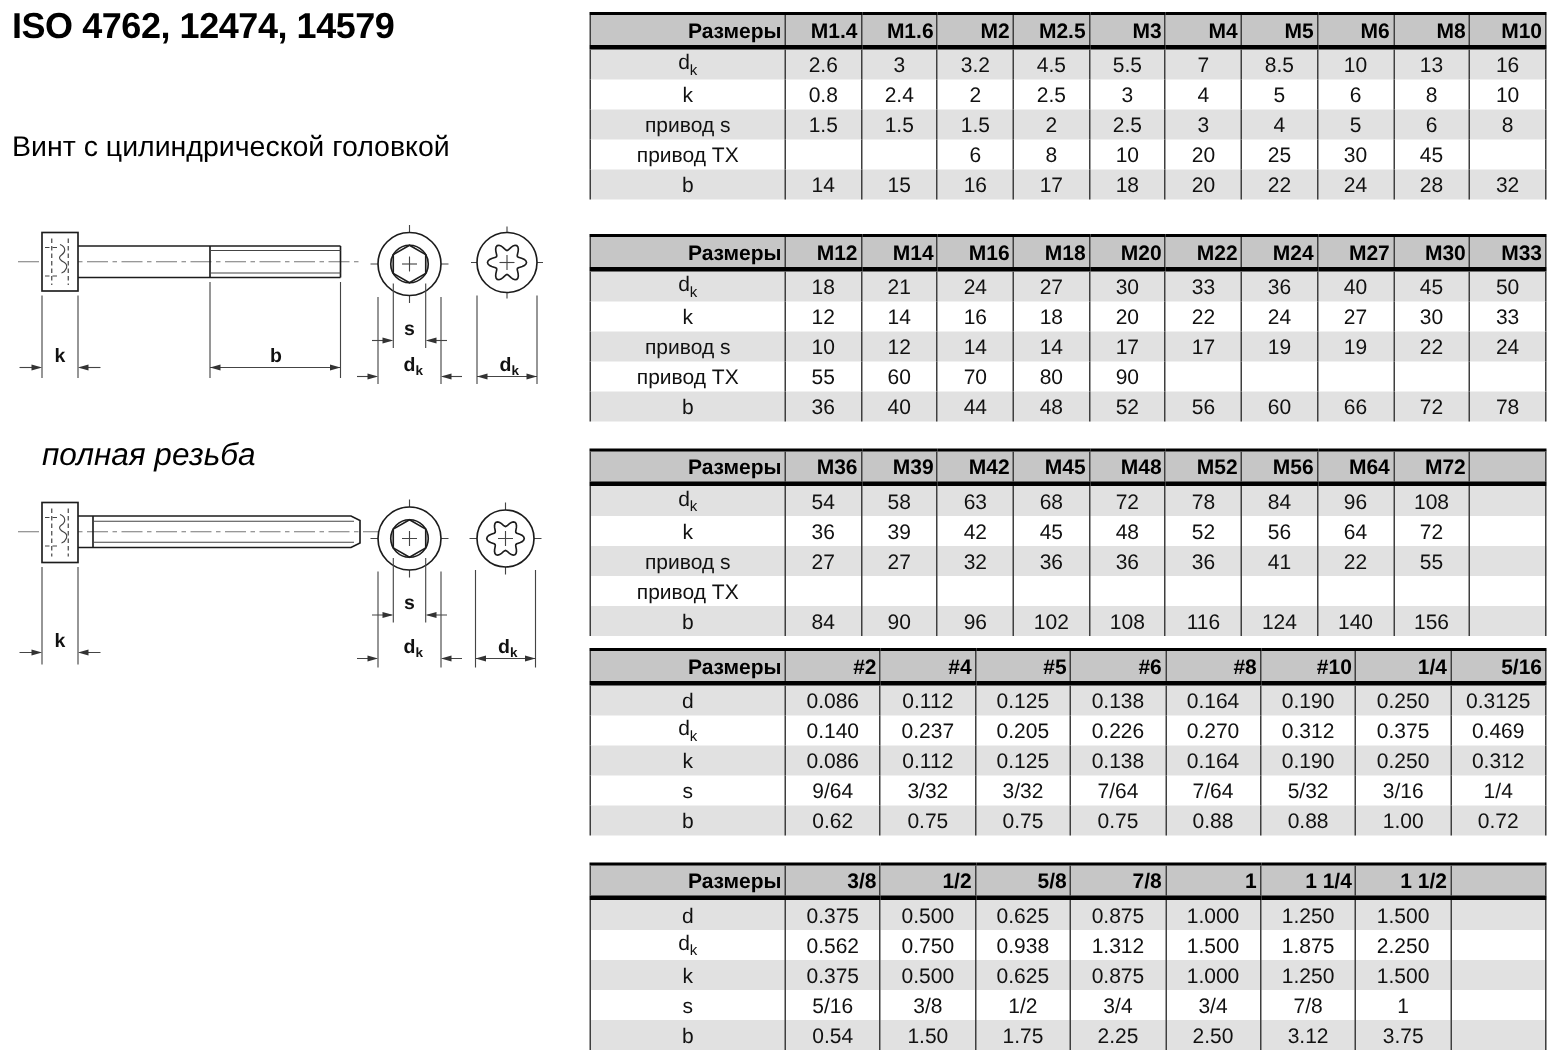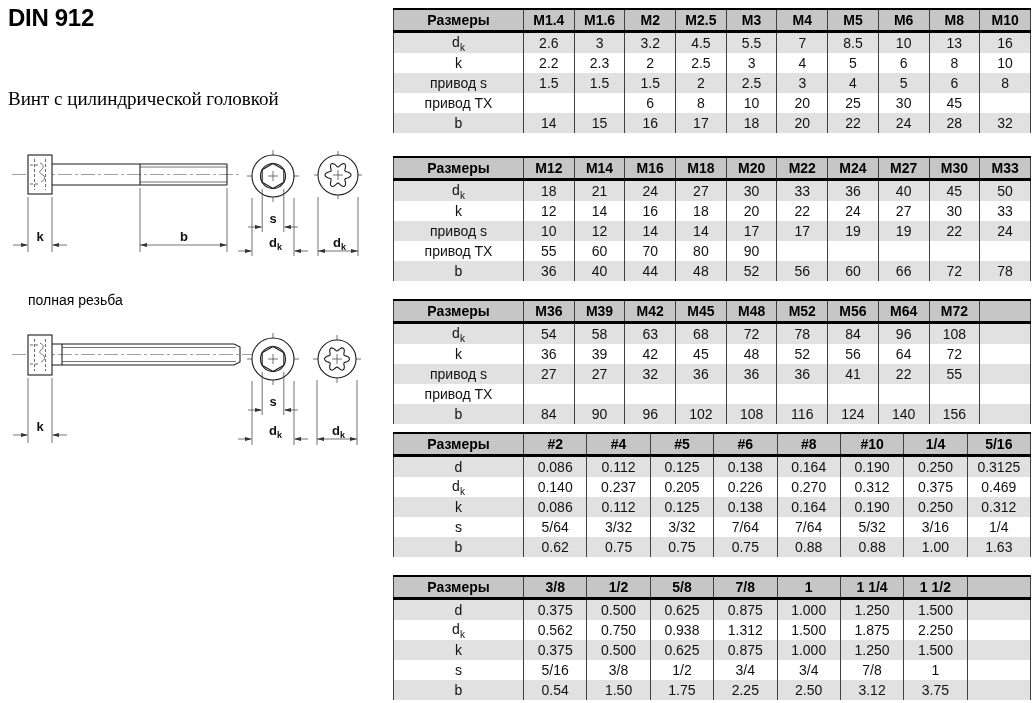--- a/index.html
+++ b/index.html
@@ -1,30 +1,30 @@
 <!DOCTYPE html>
 <html><head>
 <meta charset="utf-8">
 <style>
   html,body{margin:0;padding:0;background:#fff;}
   .page{position:relative;width:1034px;height:703px;background:#fff;overflow:hidden;
         font-family:"Liberation Sans",sans-serif;color:#000;}
   .title-block{position:absolute;left:8px;top:2px;font-weight:bold;font-size:24px;line-height:32px;letter-spacing:-0.3px;}
-  .subtitle{position:absolute;left:8px;top:88px;font-size:19px;font-family:Liberation Serif, serif;}
-  .full-thread{position:absolute;left:28px;top:292px;font-size:14px;}
+  .subtitle{position:absolute;left:8px;top:88px;font-size:19px;}
+  .full-thread{position:absolute;left:28px;top:292px;font-size:21px;font-style:italic;}
   .dwg{position:absolute;left:10px;}
   #dwg1{top:142px;}
   #dwg2{top:318px;}
 
   table.dim{position:absolute;left:393px;border-collapse:collapse;table-layout:fixed;
             width:638px;font-size:14px;}
   table.dim th{background:#c6c6c6;font-weight:bold;font-size:14px;
                border-top:2px solid #000;border-bottom:3px solid #000;
                border-left:1px solid #3f3f3f;border-right:1px solid #3f3f3f;
-               height:18px;padding:1px 2px;text-align:center;}
+               height:18px;padding:1px 2px;text-align:right;}
   table.dim td{border-left:1px solid #3f3f3f;border-right:1px solid #3f3f3f;
                height:20px;padding:0 2px;text-align:center;color:#111;}
   table.dim th:first-child, table.dim td:first-child{width:125px;}
   table.dim tbody tr:nth-child(odd){background:#e1e1e1;}
   table.dim sub{font-size:10px;}
   #t1{top:8px;} #t2{top:156px;} #t3{top:299px;} #t4{top:432px;} #t5{top:575px;}
 
   .obj{stroke:#1c1c1c;stroke-width:1.1;fill:none;}
   .objf{stroke:#1c1c1c;stroke-width:1.1;fill:#fff;}
   .thin{stroke:#444;stroke-width:0.75;fill:none;}
@@ -33,21 +33,21 @@
   .arr{fill:#333;stroke:none;}
   .dimtxt{font-family:"Liberation Sans",sans-serif;font-size:13px;font-weight:bold;fill:#111;}
   .dimsub{font-size:9px;}
 </style>
 </head>
 <body>
 
 <div class="page">
 
   <div class="title-block">
-    <div>DIN 912</div>
+    <div>ISO 4762, 12474, 14579</div>
   </div>
   <div class="subtitle">Винт с цилиндрической головкой</div>
 
   <svg id="dwg1" class="dwg" width="380" height="130" viewBox="0 0 380 130">
     <line class="cl" x1="2" y1="32.5" x2="232" y2="32.5"></line>
     <rect class="objf" x="18" y="13" width="24" height="39"></rect>
     <g>
       <line class="hid" x1="24.5" y1="17" x2="24.5" y2="48"></line>
       <line class="hid" x1="35.5" y1="17" x2="35.5" y2="48"></line>
       <line class="hid" x1="20" y1="23" x2="28" y2="23"></line>
@@ -225,22 +225,22 @@
           <td>4.5</td>
           <td>5.5</td>
           <td>7</td>
           <td>8.5</td>
           <td>10</td>
           <td>13</td>
           <td>16</td>
         </tr>
         <tr>
           <td>k</td>
-          <td>2.2</td>
-          <td>2.3</td>
+          <td>0.8</td>
+          <td>2.4</td>
           <td>2</td>
           <td>2.5</td>
           <td>3</td>
           <td>4</td>
           <td>5</td>
           <td>6</td>
           <td>8</td>
           <td>10</td>
         </tr>
         <tr>
@@ -495,39 +495,39 @@
           <td>0.112</td>
           <td>0.125</td>
           <td>0.138</td>
           <td>0.164</td>
           <td>0.190</td>
           <td>0.250</td>
           <td>0.312</td>
         </tr>
         <tr>
           <td>s</td>
-          <td>5/64</td>
+          <td>9/64</td>
           <td>3/32</td>
           <td>3/32</td>
           <td>7/64</td>
           <td>7/64</td>
           <td>5/32</td>
           <td>3/16</td>
           <td>1/4</td>
         </tr>
         <tr>
           <td>b</td>
           <td>0.62</td>
           <td>0.75</td>
           <td>0.75</td>
           <td>0.75</td>
           <td>0.88</td>
           <td>0.88</td>
           <td>1.00</td>
-          <td>1.63</td>
+          <td>0.72</td>
         </tr>
       </tbody>
     </table>
   <table class="dim" id="t5">
       <thead>
         <tr>
           <th>Размеры</th>
           <th>3/8</th>
           <th>1/2</th>
           <th>5/8</th>

